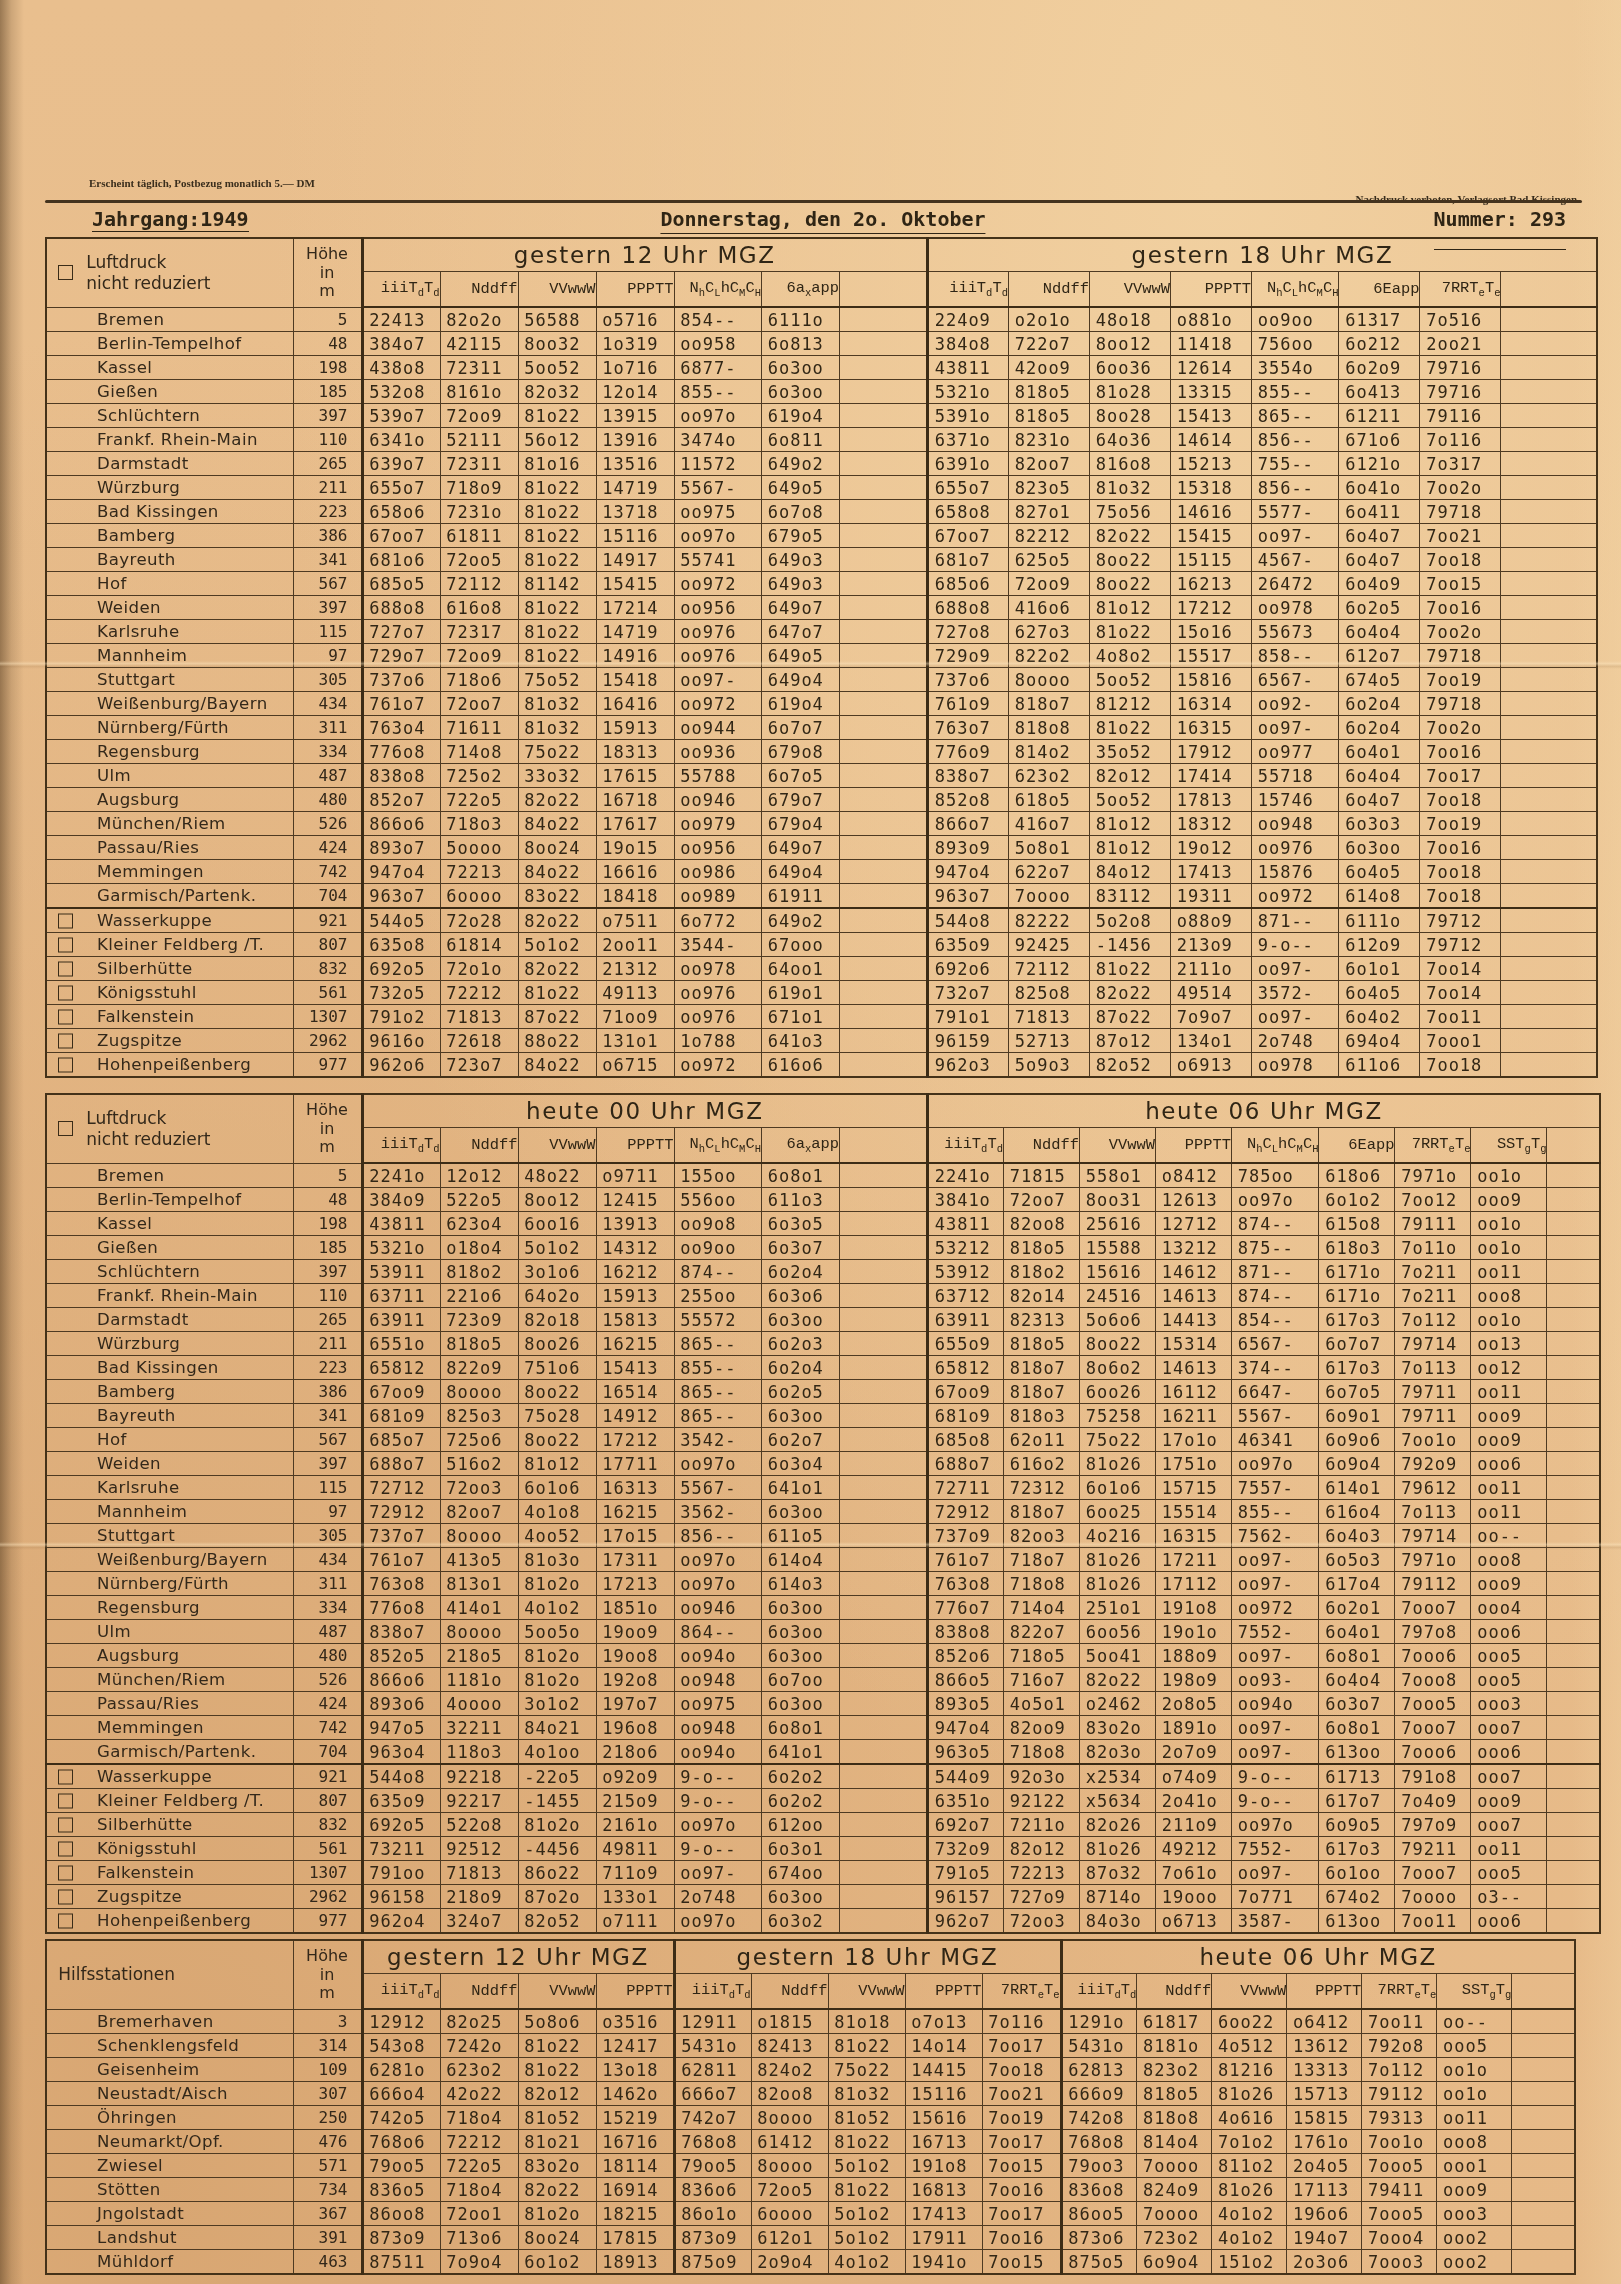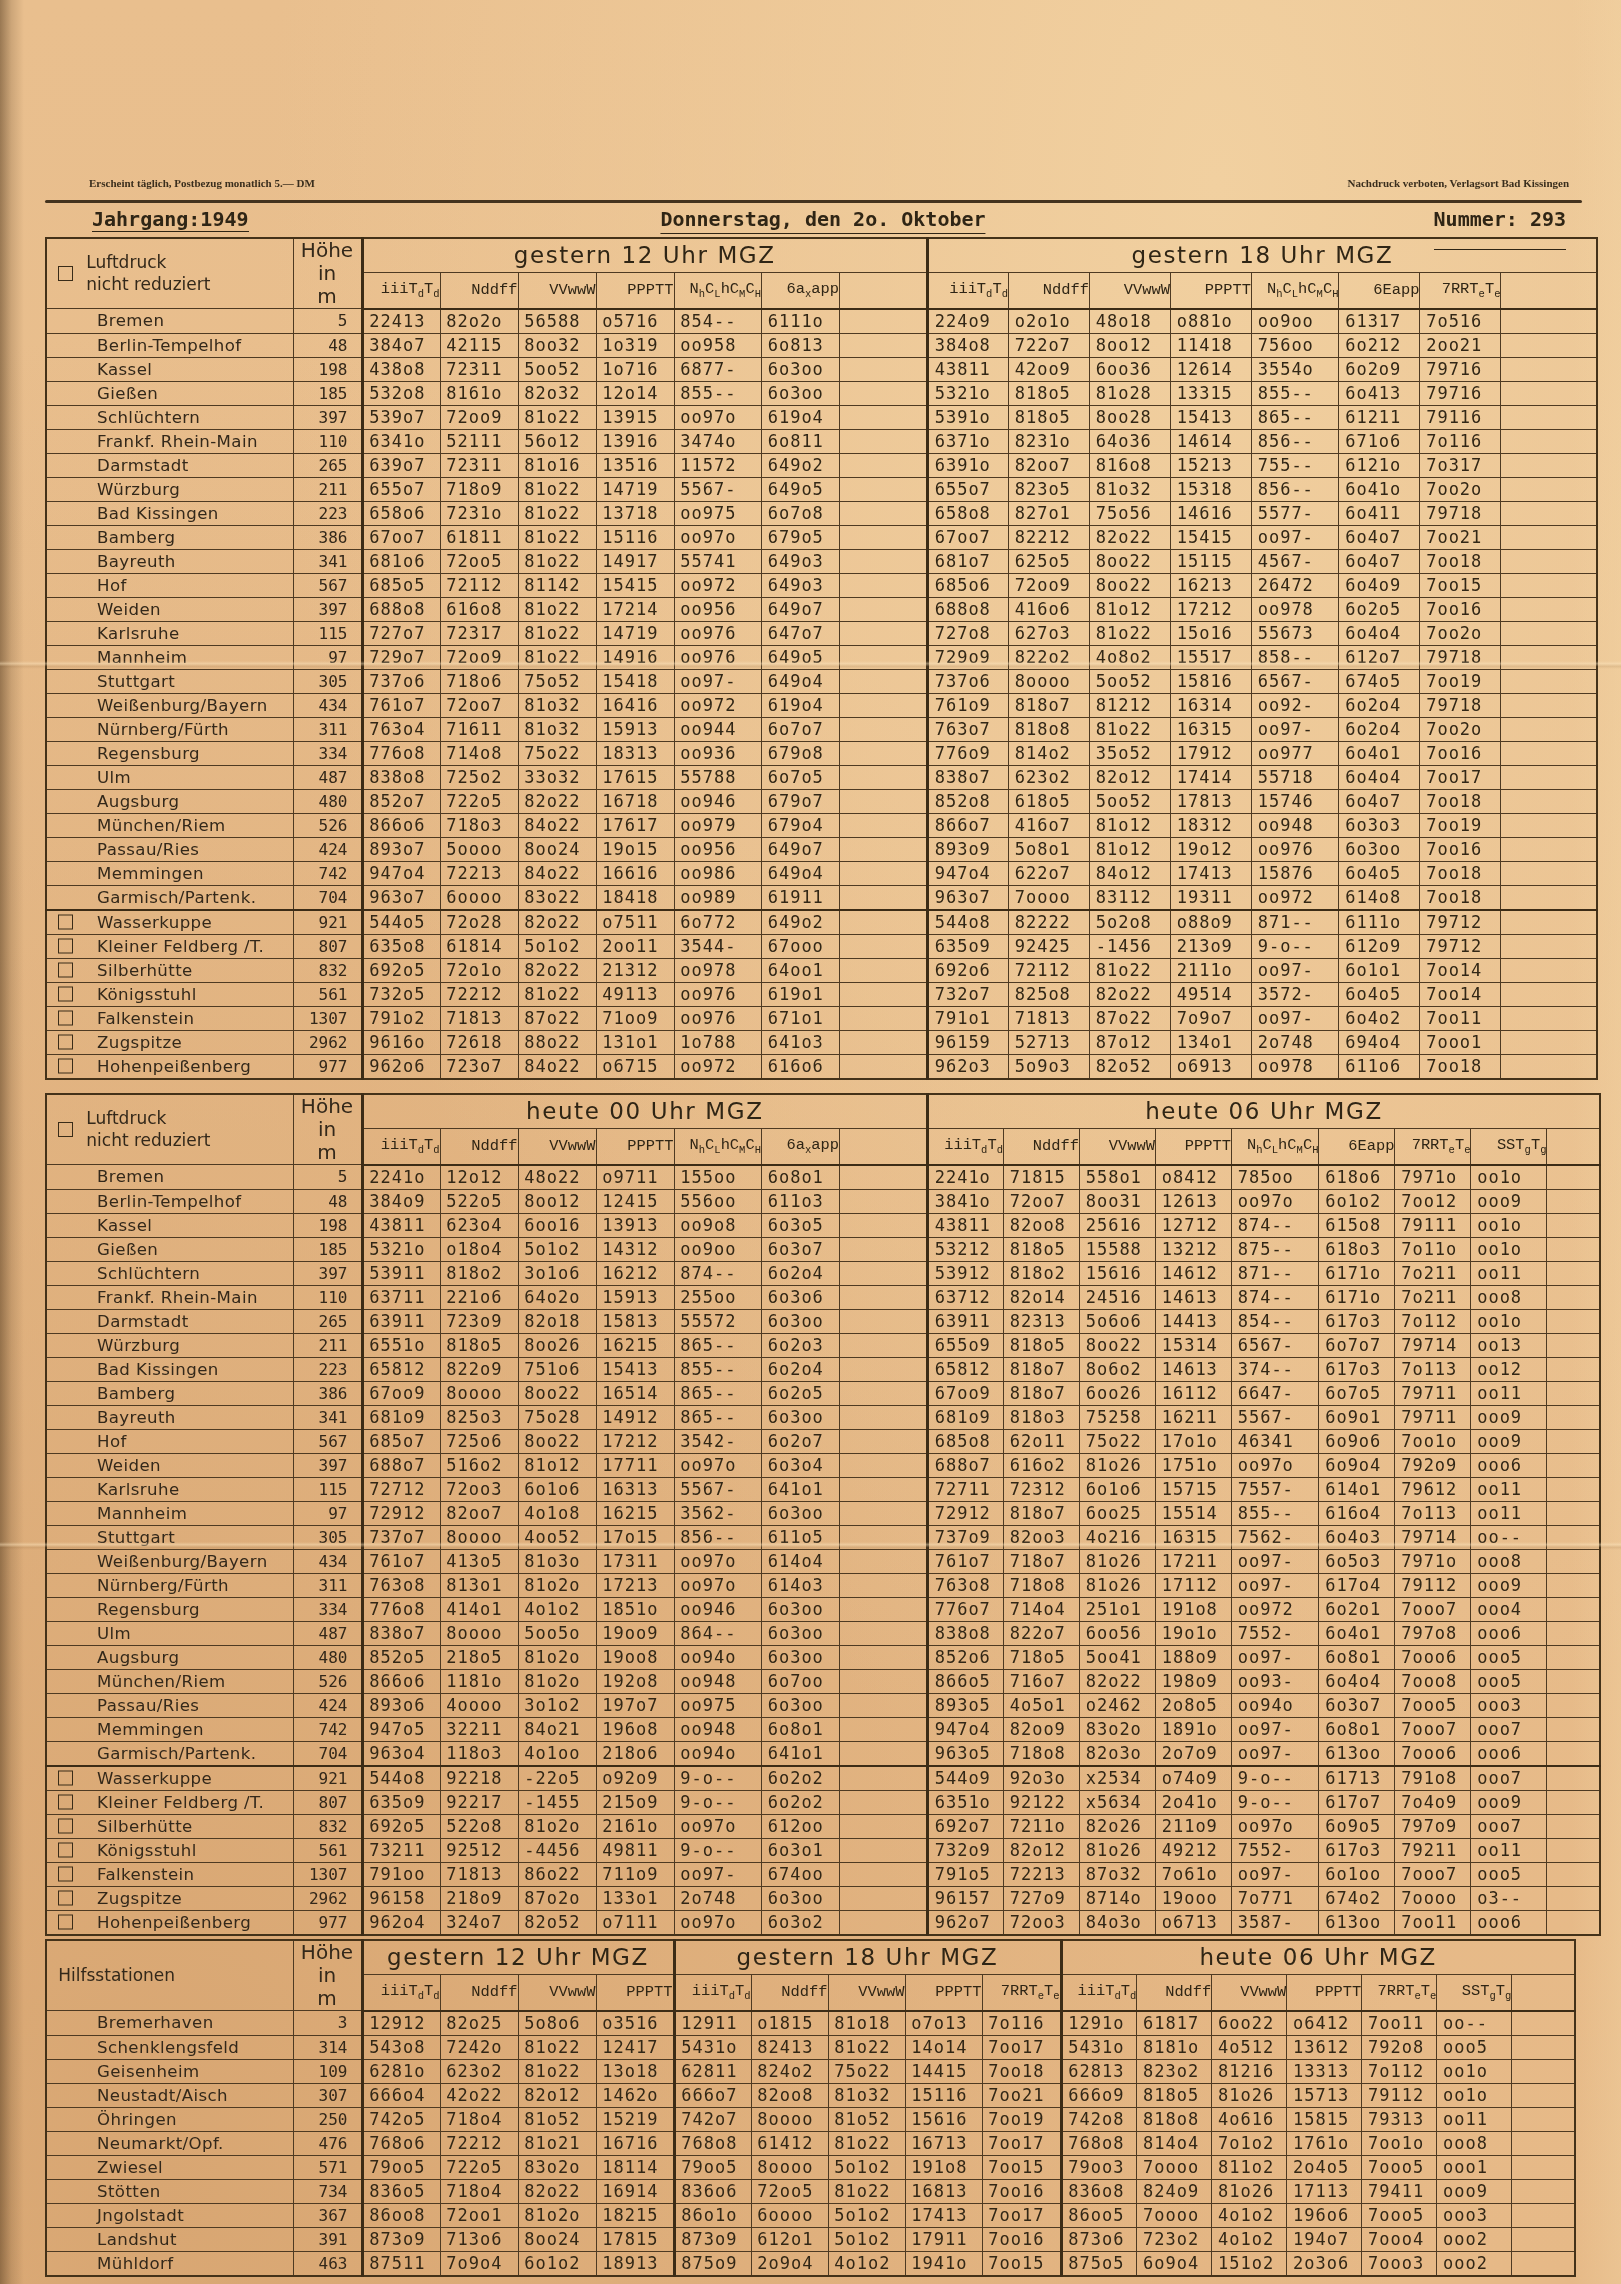--- a/index.html
+++ b/index.html
@@ -36,21 +36,21 @@
     margin-top:13px;
     font-family:"DejaVu Serif", serif;
     font-weight:bold;font-size:15.4px;color:#3a2e1d;
   }
   .note-left,.note-right{
     position:absolute;top:177px;
     font-family:Liberation Serif, serif;font-weight:bold;
     font-size:11px;color:#3a2e1d;
   }
   .note-left{left:89px;}
-  .note-right{right:52px;}
+  .note-right{right:44px;margin-top:16px;}
   .rule{position:absolute;left:45px;width:1537px;height:3.2px;background:#44331e;border-radius:1.6px;}
   .dateline{position:absolute;left:45px;top:207px;width:1537px;height:27.6px;
     font-family:"DejaVu Sans Mono", monospace;font-weight:bold;font-size:20px;color:#2f2515;}
   .dl-j{position:absolute;left:47px;top:0;border-bottom:1.6px solid #2f2515;padding-bottom:0;}
   .dl-d{position:absolute;left:778px;top:0;transform:translateX(-50%);border-bottom:1.6px solid #2f2515;padding-bottom:1.6px;}
   .dl-n{position:absolute;right:16px;top:0;border-bottom:1.6px solid #2f2515;padding-bottom:18px;}
 
   table.tbl{position:absolute;border-collapse:collapse;table-layout:fixed;}
   .tbl th,.tbl td{
     border:1.3px solid #4e3a22;
@@ -64,21 +64,21 @@
     text-align:center;height:32px;
   }
   .tbl .colhead{
     font-family:Liberation Mono, monospace;
     font-size:15.4px;color:#2f2515;text-align:right;padding-left:15px;height:34px;
   }
   .tbl .colhead sub{font-size:10.5px;}
   .corner{font-size:17px;text-align:left;vertical-align:middle;}
   .corner .cwrap{display:flex;align-items:center;gap:13px;padding-left:11.3px;}
   .corner .clines{line-height:1.25;}
-  .hoehe-h{font-size:20px;text-align:center;line-height:1.15;}
+  .hoehe-h{font-size:16px;text-align:center;line-height:1.15;}
   .tbl td{height:23px;}
   td.station{font-size:16.6px;padding-left:50px;position:relative;letter-spacing:0.4px;}
   td.station .cb{position:absolute;left:11.3px;top:50%;transform:translateY(-50%);}
   .cb{display:inline-block;width:13px;height:13px;border:1.9px solid #3a2c18;background:transparent;}
   td.hv{font-size:16px;font-family:"DejaVu Sans Mono", monospace;text-align:right;padding-right:13px;}
   td.val{font-family:"DejaVu Sans Mono", monospace;font-size:17px;letter-spacing:1px;padding-left:5.7px;color:#322716;}
   .gstart{border-left:3.2px solid #3c2c16 !important;}
   tr.thick-top td{border-top:2.9px solid #3c2c16;}
   .tbl thead tr.sub th{border-bottom:2.1px solid #3c2c16;}
 </style>

